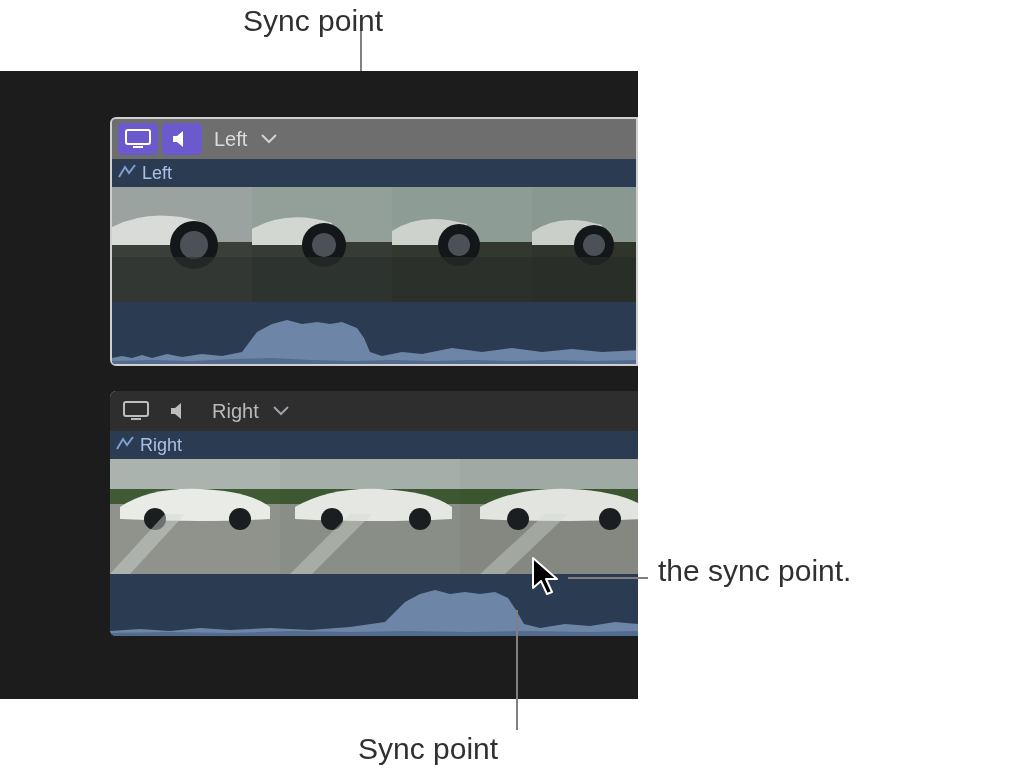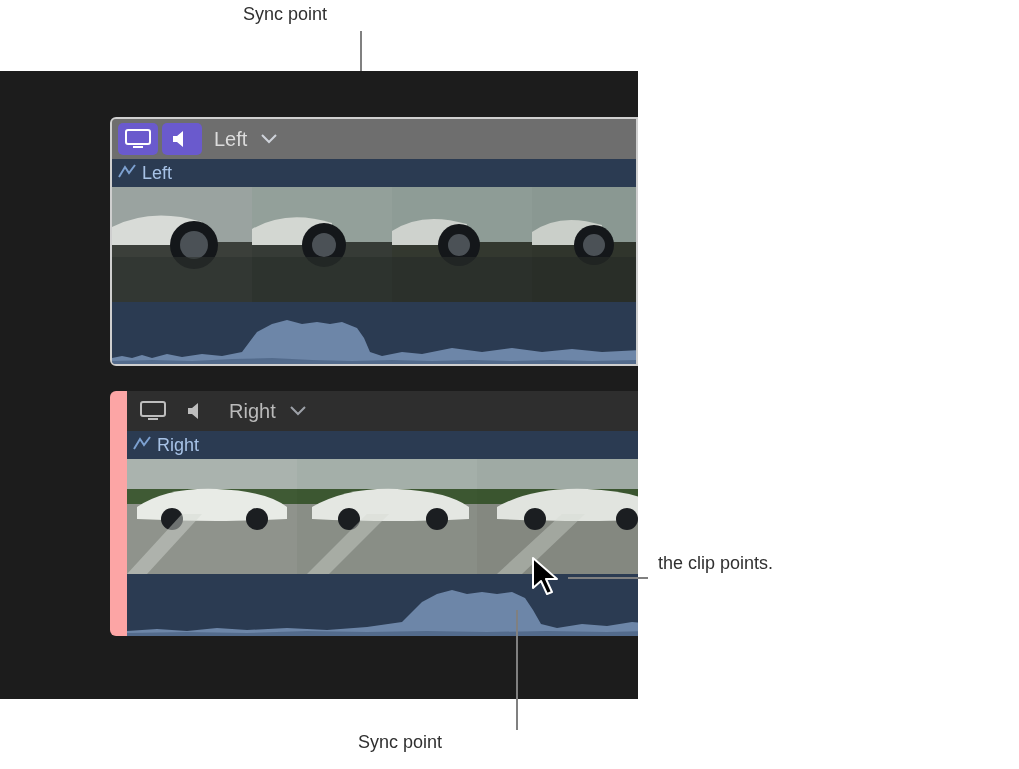--- a/index.html
+++ b/index.html
@@ -15,43 +15,42 @@
       position: absolute;
       left: 0;
       top: 71px;
       width: 638px;
       height: 628px;
       background: #1c1c1c;
     }
     
     .callout-label {
       position: absolute;
-      font-size: 18px;
+      font-size: 30px;
       color: #303030;
       white-space: nowrap;
     }
     .callout-line {
       position: absolute;
       background: #808080;
     }
     
     .lane {
       position: absolute;
       left: 110px;
       width: 528px;
       border-radius: 6px 0 0 6px;
       overflow: hidden;
     }
     .lane.active {
       border: 2px solid #cfcfcf;
       background: #a3a3a3;
     }
     .lane.inactive {
-      background: #fca5a5;
-      padding-left: 17px;
+      background: #f0abfc;
     }
     .lane-header {
       display: flex;
       align-items: center;
       height: 40px;
       padding-left: 6px;
       gap: 4px;
     }
     .lane.active .lane-header { background: #6e6e6e; }
     .lane.inactive .lane-header { background: #2e2e2e; }
@@ -278,17 +277,17 @@
 </div>
 
 <div class="cursor-arrow" style="left:530px; top:556px;">
   <svg width="36" height="40" viewBox="0 0 36 40">
     <path d="M3 2 L3 32 L11 25 L17 38 L22 36 L16 23 L27 23 Z" fill="#000" stroke="#fff" stroke-width="2" stroke-linejoin="round"></path>
   </svg>
 </div>
 
 <div class="callout-line" style="left:568px; top:577px; width:80px; height:2px;"></div>
 <div class="callout-label" style="left:658px; top:551px; white-space:normal; line-height:1.35;">
-  <div>the clip points.</div>
+  <div>the sync point.</div>
 </div>
 
 <div class="callout-line" style="left:516px; top:610px; width:2px; height:120px;"></div>
 <div class="callout-label" style="left:358px; top:732px;">Sync point</div>
 
 </body></html>

